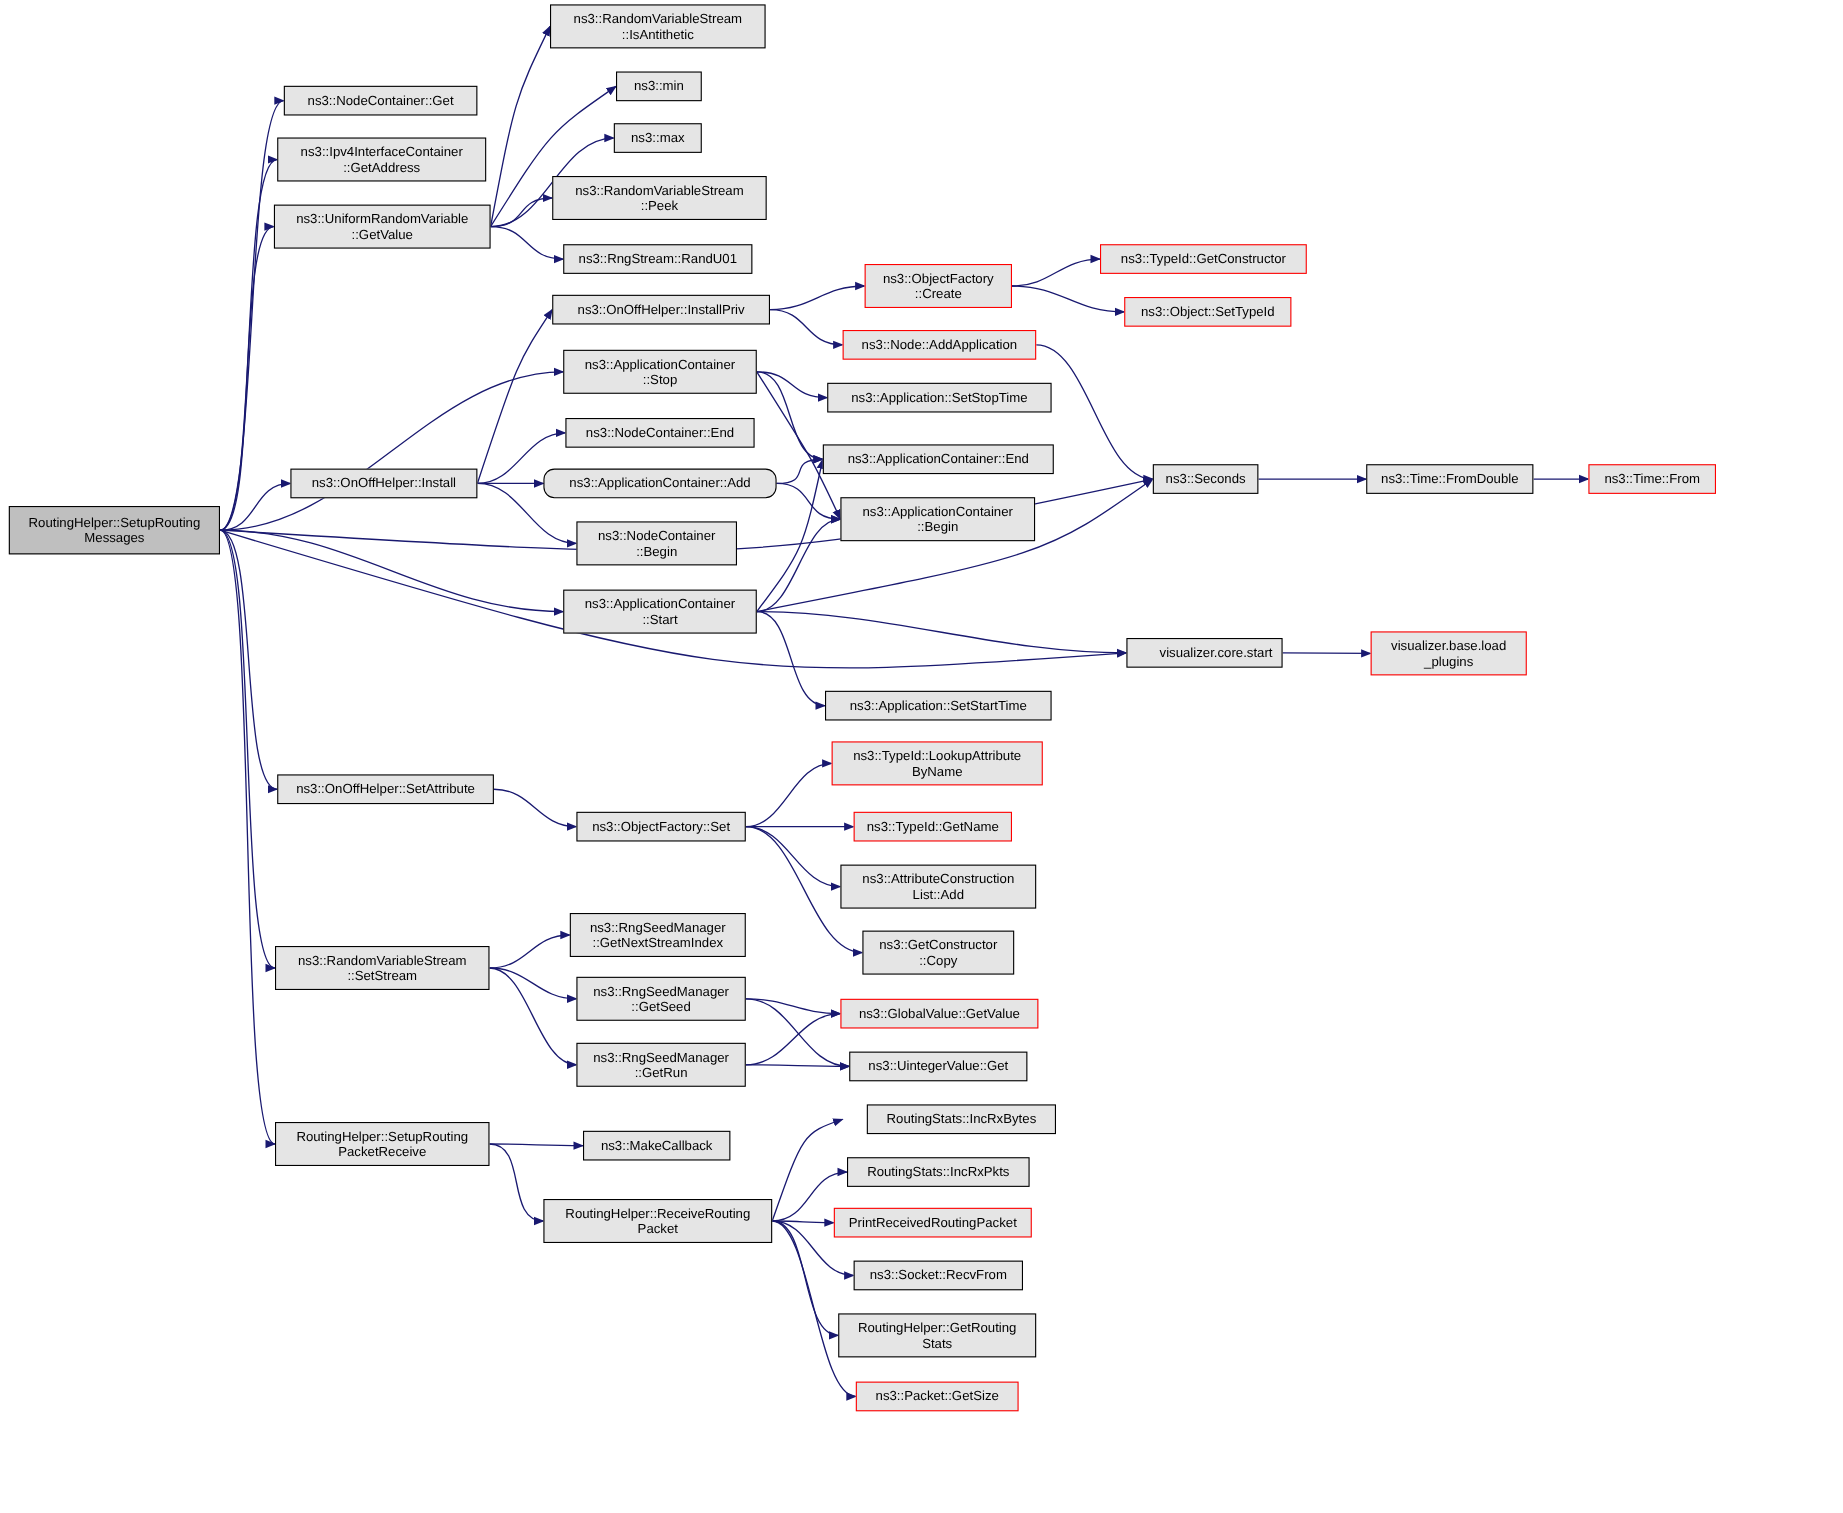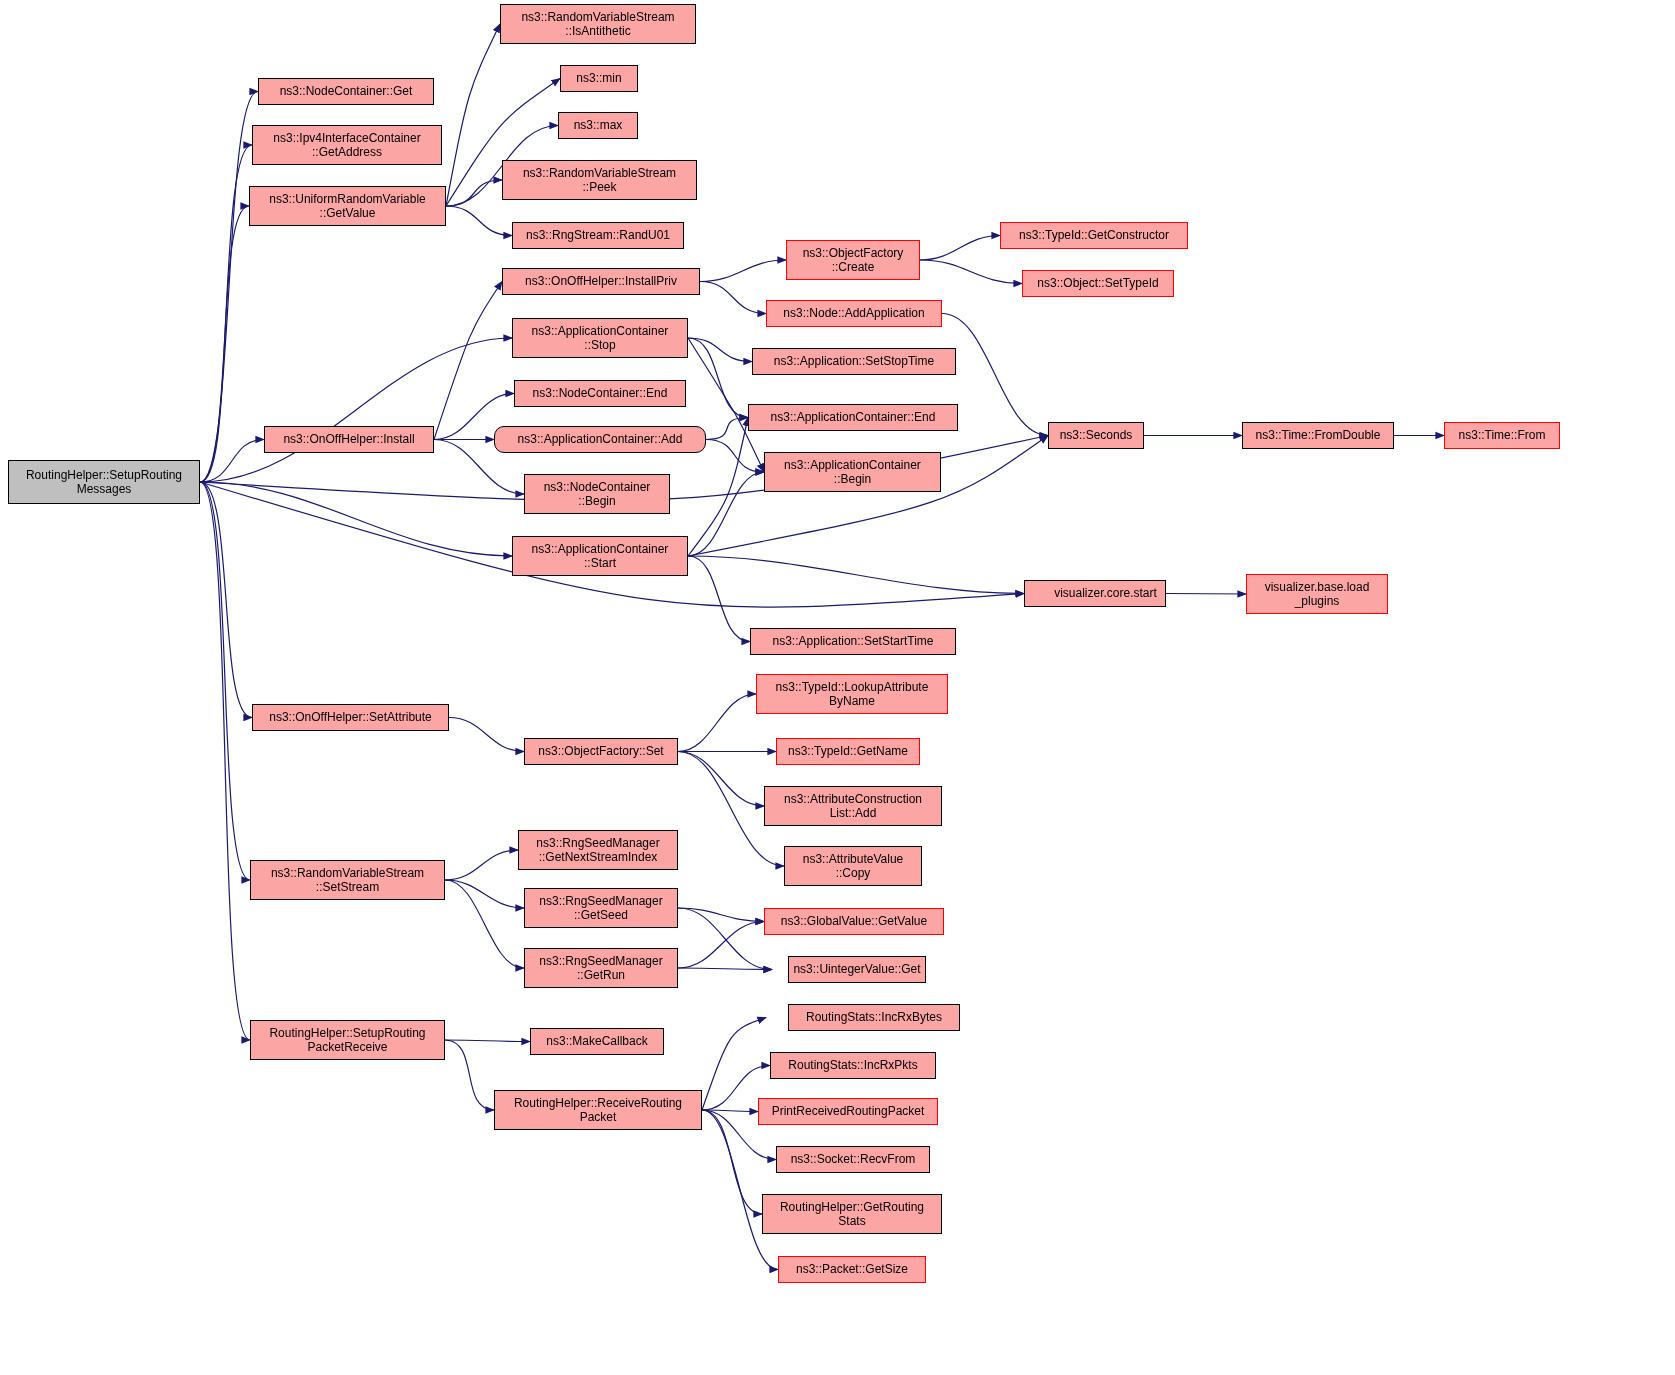--- a/index.html
+++ b/index.html
@@ -13,21 +13,21 @@
   }
   svg.edges{position:absolute;left:0;top:0;pointer-events:none;}
   .node{
     position:absolute;
     display:flex;
     align-items:center;
     justify-content:center;
     text-align:center;
     box-sizing:border-box;
     border:1px solid #000000;
-    background:#fca5a5;
+    background:#e5e5e5;
     color:#000000;
     font-size:12px;
     line-height:1.18;
     white-space:pre-line;
     padding:1px 3px;
     cursor:pointer;
   }
   .node.flagged{border-color:#ff0000;}
   .node.main{background:#bfbfbf;}
 </style>
@@ -140,32 +140,32 @@
     <div class="node flagged" style="left: 1246px; top: 574px; width: 142px; height: 40px;">visualizer.base.load
 _plugins</div>
     <div class="node" style="left: 750px; top: 628px; width: 206px; height: 27px;">ns3::Application::SetStartTime</div>
     <div class="node" style="left: 252px; top: 704px; width: 197px; height: 27px;">ns3::OnOffHelper::SetAttribute</div>
     <div class="node flagged" style="left: 756px; top: 674px; width: 192px; height: 40px;">ns3::TypeId::LookupAttribute
 ByName</div>
     <div class="node" style="left: 524px; top: 738px; width: 154px; height: 27px;">ns3::ObjectFactory::Set</div>
     <div class="node flagged" style="left: 776px; top: 738px; width: 144px; height: 27px;">ns3::TypeId::GetName</div>
     <div class="node" style="left: 764px; top: 786px; width: 178px; height: 40px;">ns3::AttributeConstruction
 List::Add</div>
-    <div class="node" style="left: 784px; top: 846px; width: 138px; height: 40px;">ns3::AttributeValue
+    <div class="node" style="left: 784px; top: 846px; width: 138px; height: 40px;">ns3::GetConstructor
 ::Copy</div>
     <div class="node" style="left: 250px; top: 860px; width: 195px; height: 40px;">ns3::RandomVariableStream
 ::SetStream</div>
     <div class="node" style="left: 518px; top: 830px; width: 160px; height: 40px;">ns3::RngSeedManager
 ::GetNextStreamIndex</div>
     <div class="node" style="left: 524px; top: 888px; width: 154px; height: 40px;">ns3::RngSeedManager
 ::GetSeed</div>
     <div class="node flagged" style="left: 764px; top: 908px; width: 180px; height: 27px;">ns3::GlobalValue::GetValue</div>
     <div class="node" style="left: 524px; top: 948px; width: 154px; height: 40px;">ns3::RngSeedManager
 ::GetRun</div>
-    <div class="node" style="left: 772px; top: 956px; width: 138px; height: 27px; margin-left: 16px;">ns3::UintegerValue::Get</div>
+    <div class="node" style="left: 772px; top: 956px; width: 162px; height: 27px;">ns3::UintegerValue::Get</div>
     <div class="node" style="left: 250px; top: 1020px; width: 195px; height: 40px;">RoutingHelper::SetupRouting
 PacketReceive</div>
     <div class="node" style="left: 530px; top: 1028px; width: 134px; height: 27px;">ns3::MakeCallback</div>
     <div class="node" style="left: 766px; top: 1004px; width: 172px; height: 27px; margin-left: 22px;">RoutingStats::IncRxBytes</div>
     <div class="node" style="left: 770px; top: 1052px; width: 166px; height: 27px;">RoutingStats::IncRxPkts</div>
     <div class="node" style="left: 494px; top: 1090px; width: 208px; height: 40px;">RoutingHelper::ReceiveRouting
 Packet</div>
     <div class="node flagged" style="left: 758px; top: 1098px; width: 180px; height: 27px;">PrintReceivedRoutingPacket</div>
     <div class="node" style="left: 776px; top: 1146px; width: 154px; height: 27px;">ns3::Socket::RecvFrom</div>
     <div class="node" style="left: 762px; top: 1194px; width: 180px; height: 40px;">RoutingHelper::GetRouting

